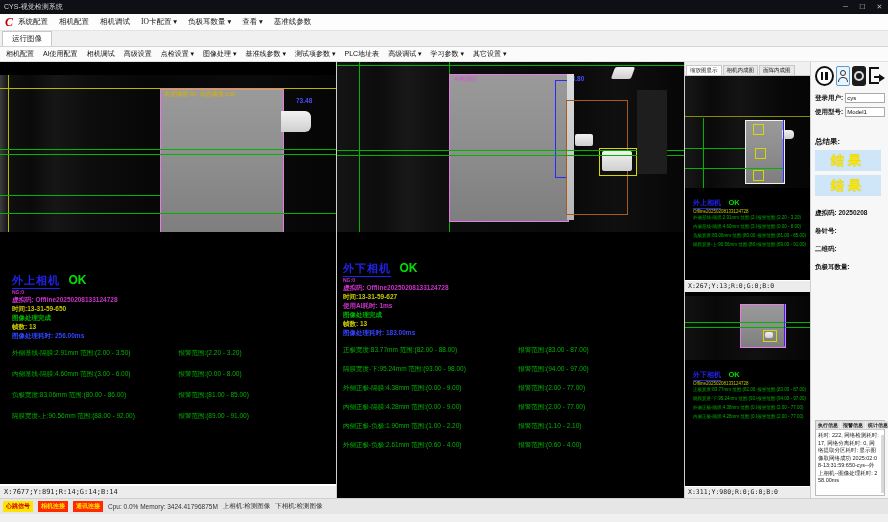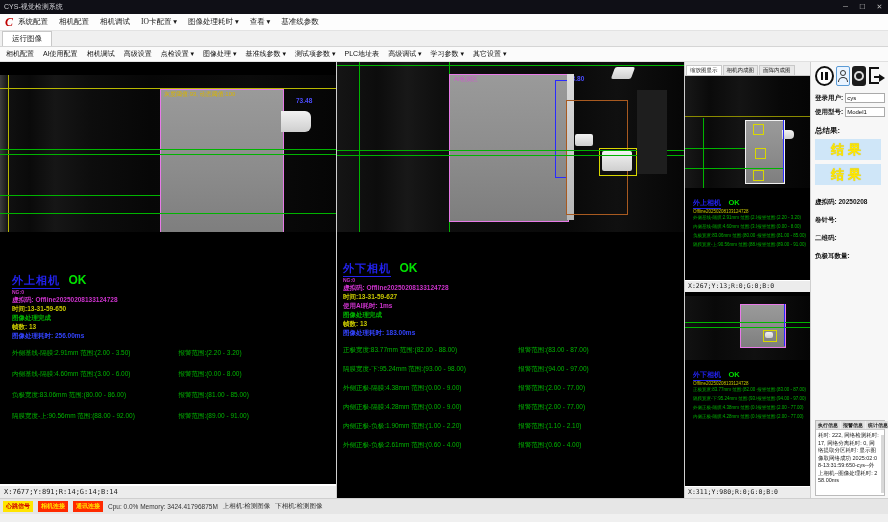--- a/index.html
+++ b/index.html
@@ -94,21 +94,21 @@
   .dark-btn{width:15px;height:20px;border-radius:3px;background:#1b1b1b;display:flex;align-items:center;justify-content:center;}
   .dark-btn .emb{width:10px;height:10px;border:2px solid #ddd;border-radius:50%;box-sizing:border-box;}
   .exit-btn{width:18px;height:20px;position:relative;}
   .exit-btn .door{position:absolute;left:1px;top:1px;width:10px;height:17px;border:2px solid #111;border-right:none;box-sizing:border-box;}
   .exit-btn .arr{position:absolute;right:0;top:8px;width:0;height:0;border-top:4px solid transparent;border-bottom:4px solid transparent;border-left:6px solid #111;}
   .exit-btn .stem{position:absolute;right:5px;top:10px;width:6px;height:2px;background:#111;}
   .sb-line{display:flex;align-items:center;margin-bottom:4px;}
   .sb-label{font-size:6.5px;font-weight:bold;color:#111;white-space:nowrap;}
   .sb-input{width:40px;height:10px;border:1px solid #aaa;background:#fff;font-size:6px;color:#111;
             margin-left:2px;padding:0 1px;box-sizing:border-box;line-height:9px;}
-  .total-label{font-size:7.5px;font-weight:bold;color:#111;margin:5px 0 3px 0;}
+  .total-label{font-size:7.5px;font-weight:bold;color:#111;margin:16px 0 3px 0;}
   .result-box{width:66px;height:21px;background:#cfe6f8;color:#ffe800;font-weight:bold;font-size:13px;
               text-align:center;line-height:21px;letter-spacing:4px;margin-bottom:4px;
               text-shadow:0 0 1px #bba800;}
   .field{font-size:6.5px;font-weight:bold;color:#111;margin-top:9px;white-space:nowrap;}
   .log{margin-top:auto;background:#fff;border:1px solid #bbb;height:76px;box-sizing:border-box;position:relative;}
   .logtabs{display:flex;gap:1px;background:#eee;border-bottom:1px solid #ccc;}
   .ltab{font-size:5px;font-weight:bold;color:#222;padding:1px 2px;background:#e2e2e2;white-space:nowrap;}
   .logtext{font-size:5.5px;line-height:7.5px;color:#222;padding:2px 5px 2px 2px;word-break:break-all;}
   .logsb{position:absolute;right:0;top:14px;bottom:2px;width:3px;background:#d8d8d8;}
   
@@ -133,21 +133,21 @@
       <span>✕</span>
     </div>
   </div>
 
   <div class="menubar">
     <span class="logo">C</span>
     <span class="mi">系统配置</span>
     <span class="mi">相机配置</span>
     <span class="mi">相机调试</span>
     <span class="mi">IO卡配置 ▾</span>
-    <span class="mi">图像处理耗时 ▾</span>
+    <span class="mi">负极耳数量 ▾</span>
     <span class="mi">查看 ▾</span>
     <span class="mi">基准线参数</span>
   </div>
 
   <div class="tabstrip">
     <div class="tab">运行图像</div>
   </div>
 
   <div class="toolbar">
     <span class="ti">相机配置</span>

